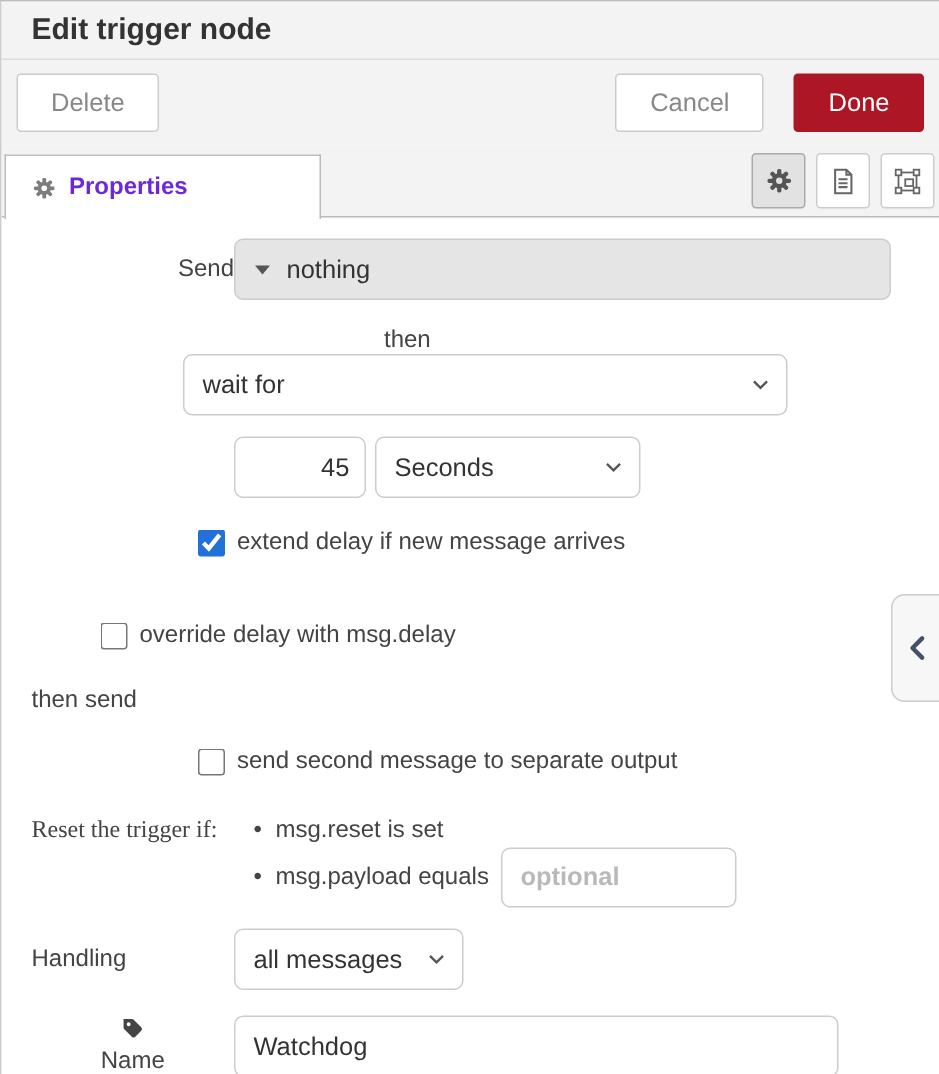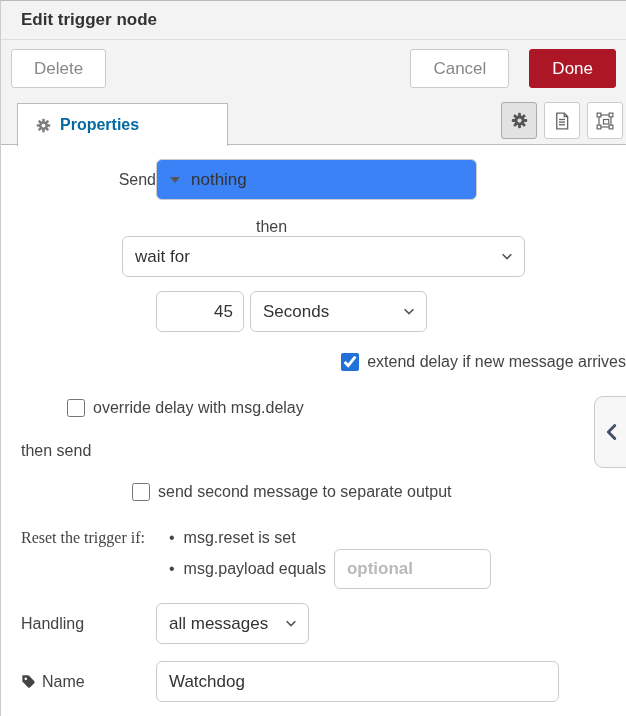--- a/index.html
+++ b/index.html
@@ -12,21 +12,21 @@
     overflow: hidden;
     border-left: 1px solid #ccc;
     border-top: 1px solid #bbb;
   }
   
   .header {
     height: 39px; background: #f3f3f3;
     border-bottom: 1px solid #ddd;
     display: flex; align-items: center;
     padding: 0 20px;
-    font-size: 17px; font-weight: bold; color: #333;
+    font-size: 20px; font-weight: bold; color: #333;
   }
   
   .button-bar {
     height: 57px; background: #f3f3f3;
     display: flex; align-items: center;
     padding: 0 10px;
   }
   .btn {
     height: 39px; padding: 0 22px;
     font-family: "Liberation Sans", sans-serif;
@@ -37,27 +37,27 @@
   .spacer { flex: 1; }
   .btn + .btn { margin-left: 20px; }
   .btn-done { background: #AD1625; border-color: #AD1625; color: #fff; }
   
   .tab-strip {
     height: 48px; background: #f3f3f3;
     border-bottom: 1px solid #bbb;
     position: relative;
   }
   .tab {
-    position: absolute; left: 16px; top: 6px;
+    position: absolute; left: 2px; top: 6px;
     width: 211px; height: 43px;
     background: #fff;
     border: 1px solid #bbb; border-bottom: none;
     display: flex; align-items: center; gap: 9px;
     padding-left: 18px;
-    font-size: 16px; font-weight: bold; color: #0369a1;
+    font-size: 16px; font-weight: bold; color: #6d28d9;
     z-index: 2;
   }
   .tab-actions {
     position: absolute; right: 3px; top: 5px;
     display: flex; gap: 7px;
   }
   .icon-btn {
     width: 36px; height: 37px;
     background: #fff; border: 1px solid #ccc; border-radius: 3px;
     display: flex; align-items: center; justify-content: center;
@@ -67,21 +67,21 @@
   
   .content { background: #fff; padding: 14px 0 0 20px; }
   .form-row { display: flex; align-items: center; }
   .label { width: 135px; flex: none; font-size: 16px; color: #444; }
   .box {
     height: 41px; border: 1px solid #ccc; border-radius: 6px;
     font-size: 17px; color: #333; background: #fff;
     font-family: "Liberation Sans", sans-serif;
   }
   .typed-input {
-    width: 321px; background: #3b82f6;
+    width: 438px; background: #e5e5e5;
     display: flex; align-items: center; gap: 11px;
     padding: 0 13px;
   }
   .caret-down {
     width: 0; height: 0; flex: none;
     border-left: 5px solid transparent;
     border-right: 5px solid transparent;
     border-top: 6px solid #555;
   }
   .select-wrap { position: relative; }
@@ -223,21 +223,21 @@
         <option>Seconds</option>
       </select>
       <span class="select-chevron">
         <svg width="14" height="14" viewBox="0 0 16 16" fill="none" stroke="#555" stroke-width="1.8">
             <polyline points="3,6 8,11 13,6"></polyline>
           </svg>
       </span>
     </div>
   </div>
 
-  <div class="cb-row" style="margin-bottom:28px;justify-content:flex-end;">
+  <div class="cb-row" style="margin-bottom:44px;">
     <input type="checkbox" checked="" style="">
     <span class="cb-label">extend delay if new message arrives</span>
   </div>
 
   <div class="cb-row" style="margin-bottom:25px;margin-left:46px;">
     <input type="checkbox" style="">
     <span class="cb-label">override delay with msg.delay</span>
   </div>
 
   <div class="form-row" style="margin-bottom:23px;">
@@ -272,21 +272,21 @@
       </select>
       <span class="select-chevron">
         <svg width="14" height="14" viewBox="0 0 16 16" fill="none" stroke="#555" stroke-width="1.8">
             <polyline points="3,6 8,11 13,6"></polyline>
           </svg>
       </span>
     </div>
   </div>
 
   <div class="form-row">
-    <span class="label" style="display:flex; align-items:center; gap:6px;">
+    <span class="label" style="display:flex; align-items:center; gap:6px;flex-direction:column;">
       <span>
         <svg width="15" height="15" viewBox="0 0 22 22">
           <path fill-rule="evenodd" fill="#444" d="M2 2 h8.2 a2.4 2.4 0 0 1 1.7 .7 l7.4 7.4 a2.4 2.4 0 0 1 0 3.4 l-5.8 5.8 a2.4 2.4 0 0 1 -3.4 0 l-7.4-7.4 A2.4 2.4 0 0 1 2 10.2 Z
                M7 5.2 a1.9 1.9 0 1 0 0 3.8 a1.9 1.9 0 1 0 0-3.8 Z"></path>
         </svg>
       </span>
       <span>Name</span>
     </span>
     <input class="box text-input" type="text" style="width: 403px;" value="Watchdog">
   </div>

